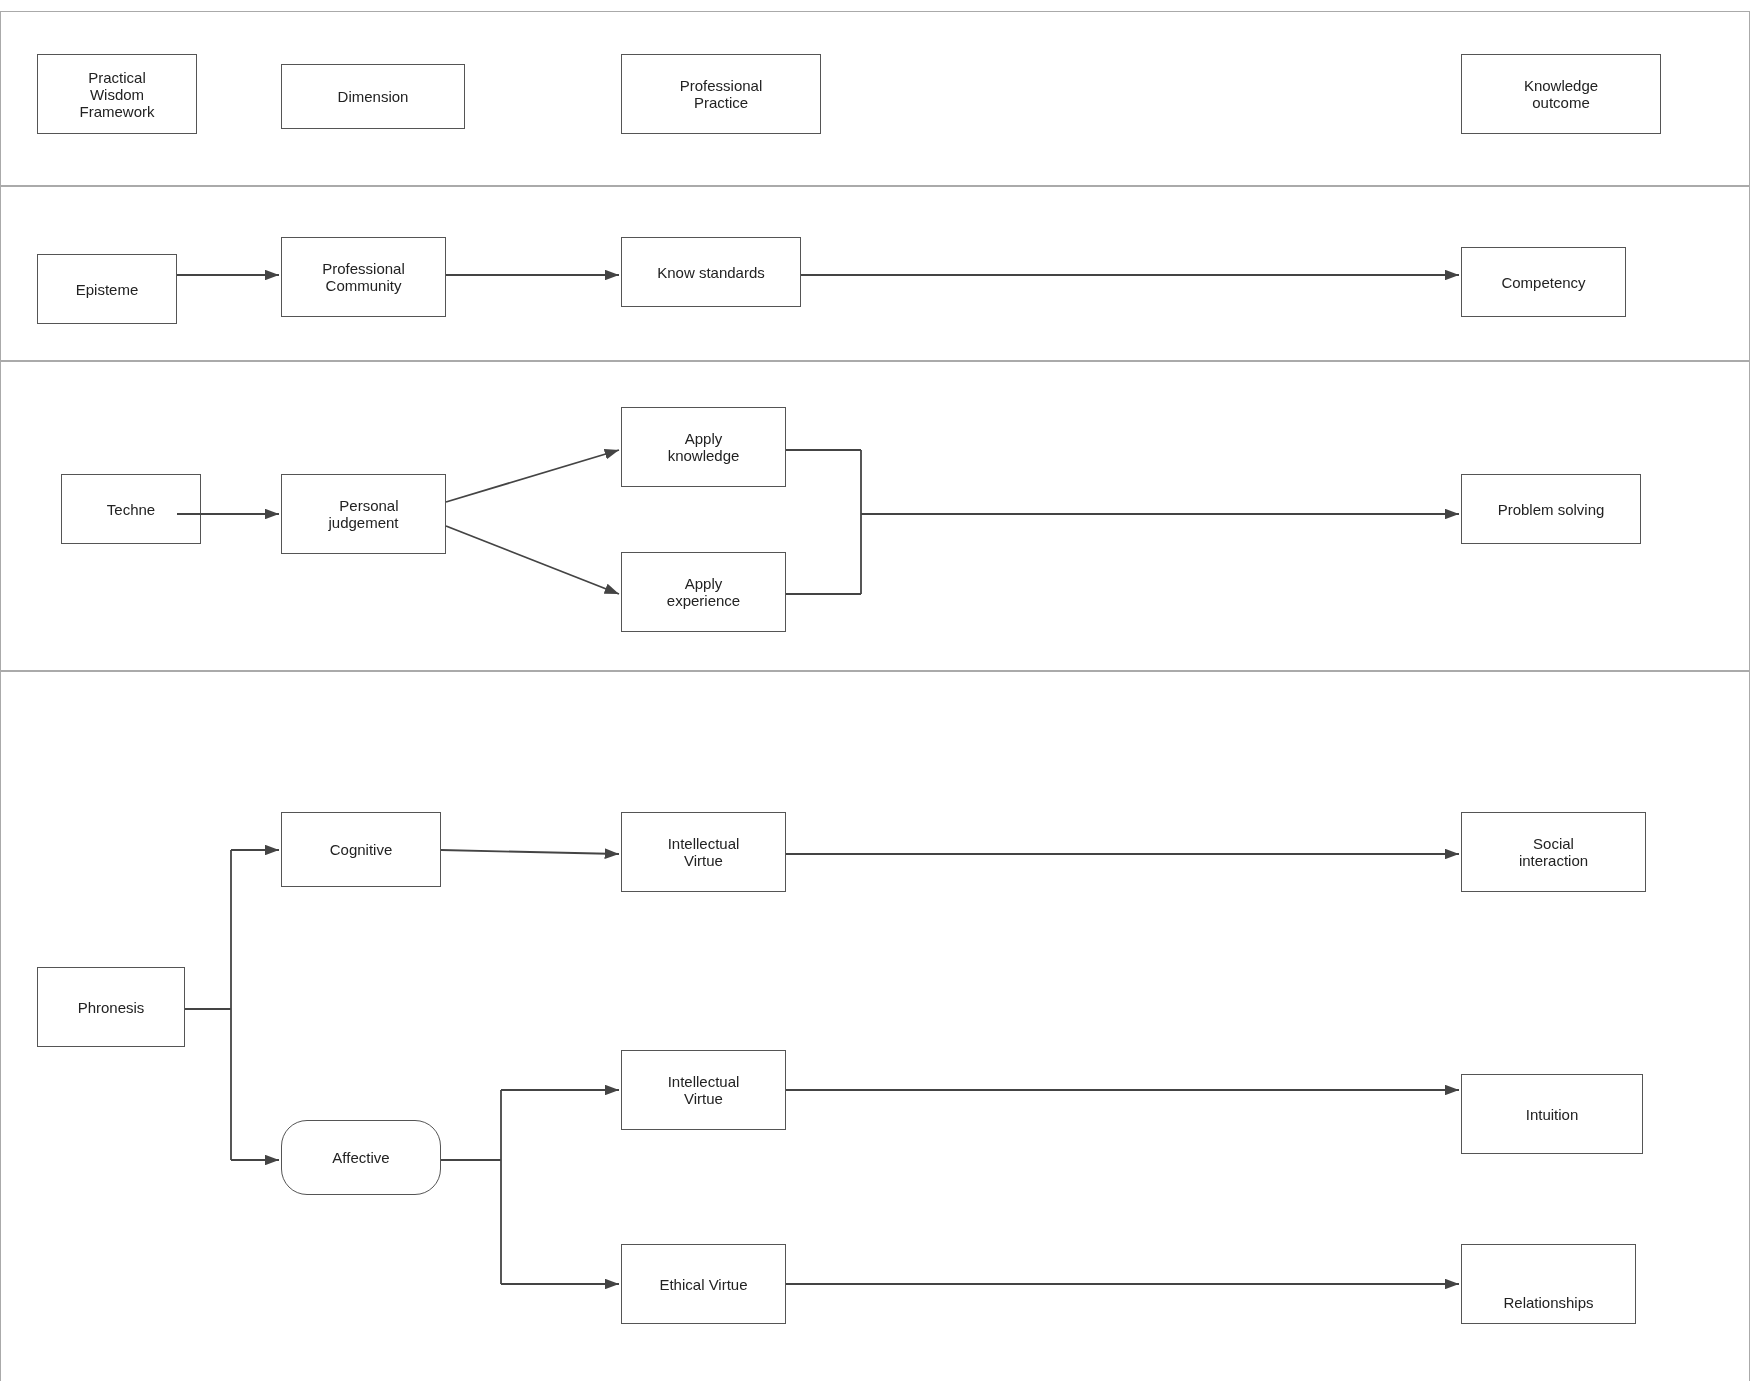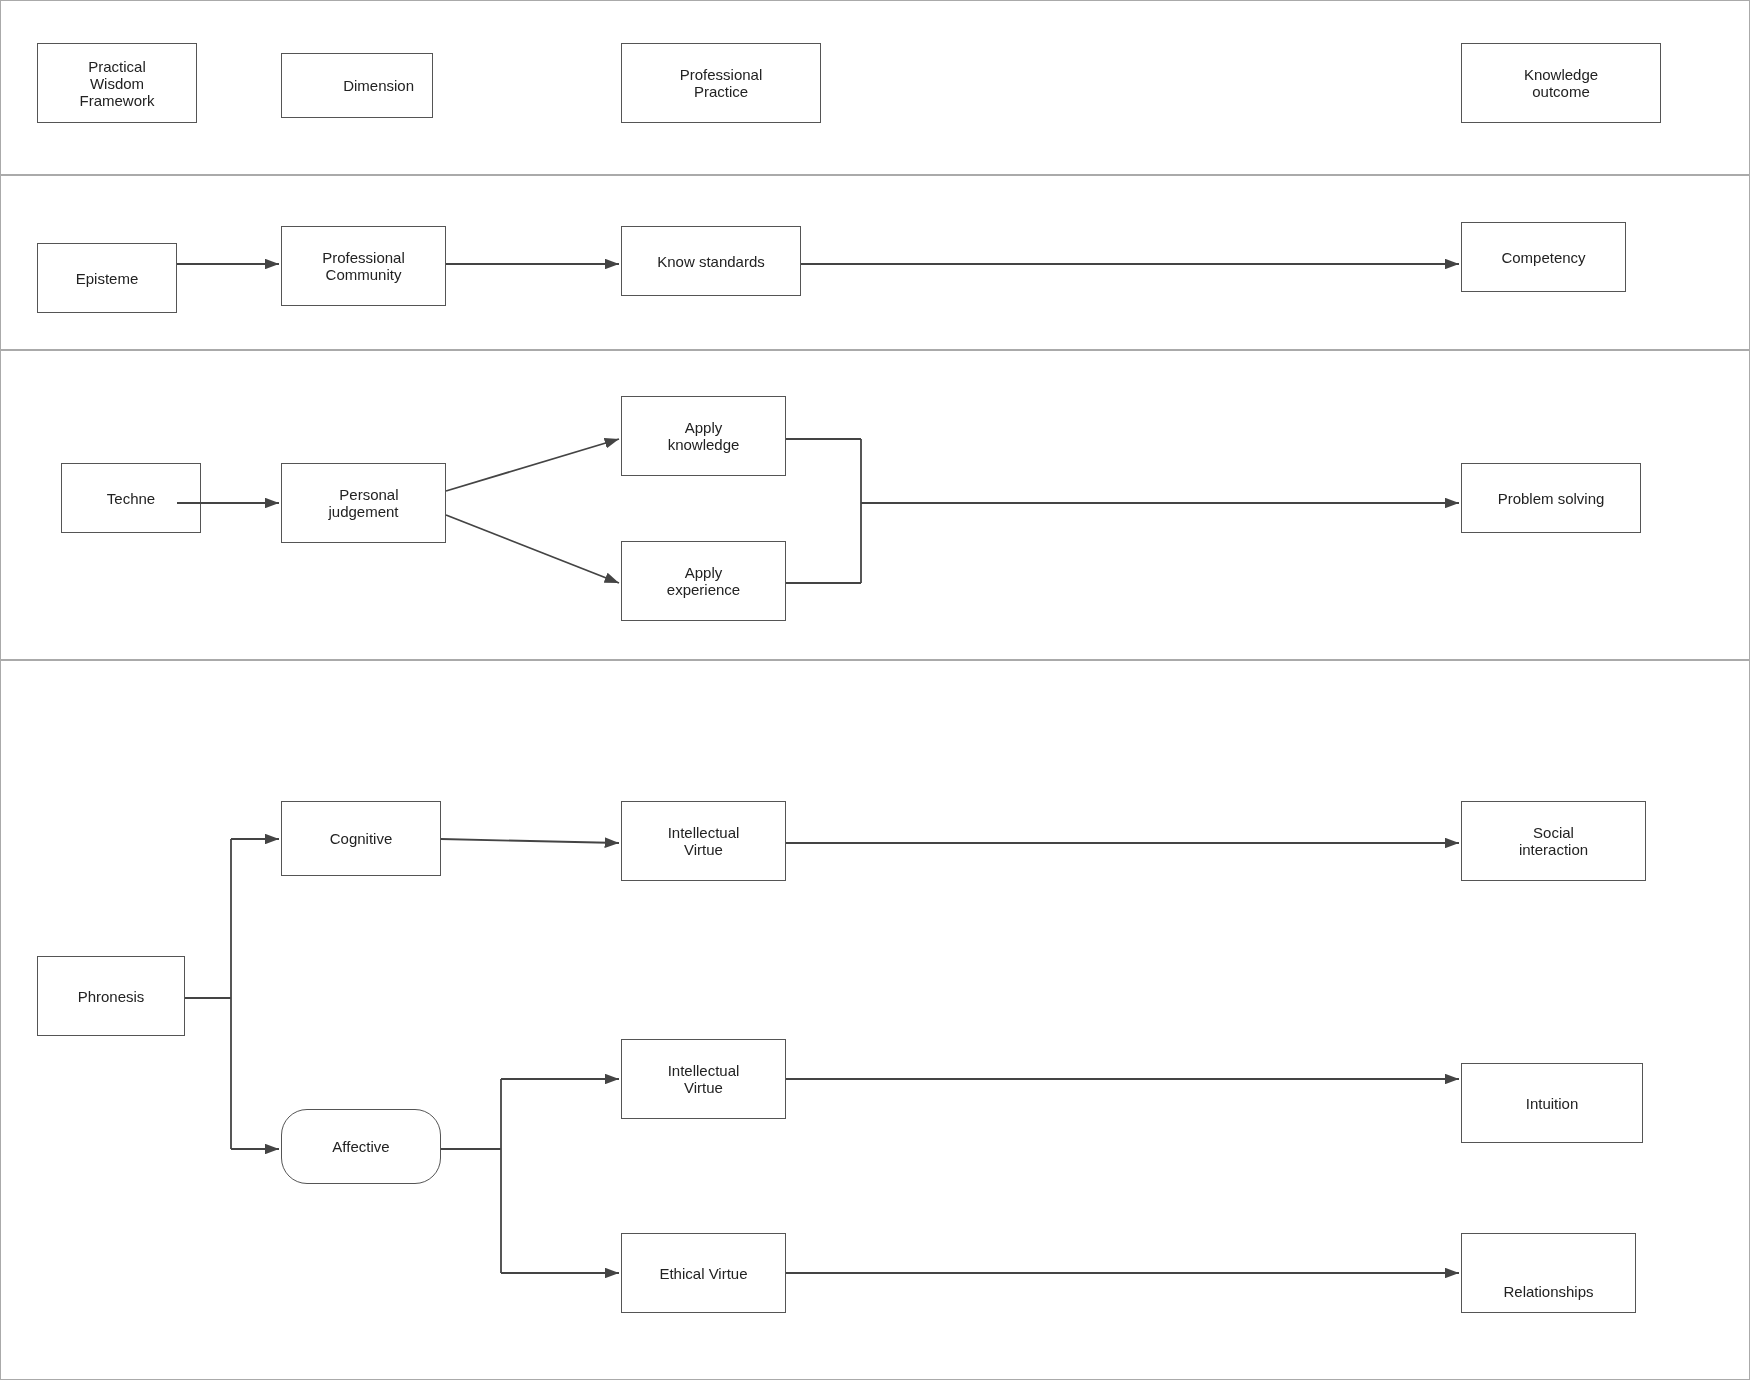--- a/index.html
+++ b/index.html
@@ -38,20 +38,21 @@
       top: 0; left: 0;
       width: 100%;
       height: 100%;
       pointer-events: none;
       overflow: visible;
     }
 
     
     #section1 {
       height: 175px;
+      margin-top: 11px;
     }
 
     
     #section2 {
       height: 175px;
     }
 
     
     #section3 {
       height: 310px;
@@ -68,21 +69,21 @@
 <body>
 
 <div id="section1" class="section" style="position:relative; height:175px;">
 
   <div class="box" style="left:36px; top:42px; width:160px; min-height:80px;">
     <span style="white-space:pre-line; text-align:center;">Practical
 Wisdom
 Framework</span>
   </div>
 
-  <div class="box" style="left:280px; top:52px; width:152px; min-height:65px;justify-content:flex-end;">
+  <div class="box" style="left:280px; top:52px; width:184px; min-height:65px;">
     <span>Dimension</span>
   </div>
 
   <div class="box" style="left:620px; top:42px; width:200px; min-height:80px;">
     <span style="white-space:pre-line; text-align:center;">Professional
 Practice</span>
   </div>
 
   <div class="box" style="left:1460px; top:42px; width:200px; min-height:80px;">
     <span style="white-space:pre-line; text-align:center;">Knowledge
@@ -98,21 +99,21 @@
 
   <div class="box" style="left:280px; top:50px; width:165px; min-height:80px;">
     <span style="white-space:pre-line; text-align:center;">Professional
 Community</span>
   </div>
 
   <div class="box" style="left:620px; top:50px; width:180px; min-height:70px;">
     <span>Know standards</span>
   </div>
 
-  <div class="box" style="left:1460px; top:46px; width:165px; min-height:70px;">
+  <div class="box" style="left:1460px; top:60px; width:165px; min-height:70px;">
     <span>Competency</span>
   </div>
 
   <svg class="arrows">
 
     <defs>
       <marker id="arrowhead2" markerWidth="8" markerHeight="6" refX="8" refY="3" orient="auto">
         <polygon points="0 0, 8 3, 0 6" fill="#444"></polygon>
       </marker>
     </defs>

